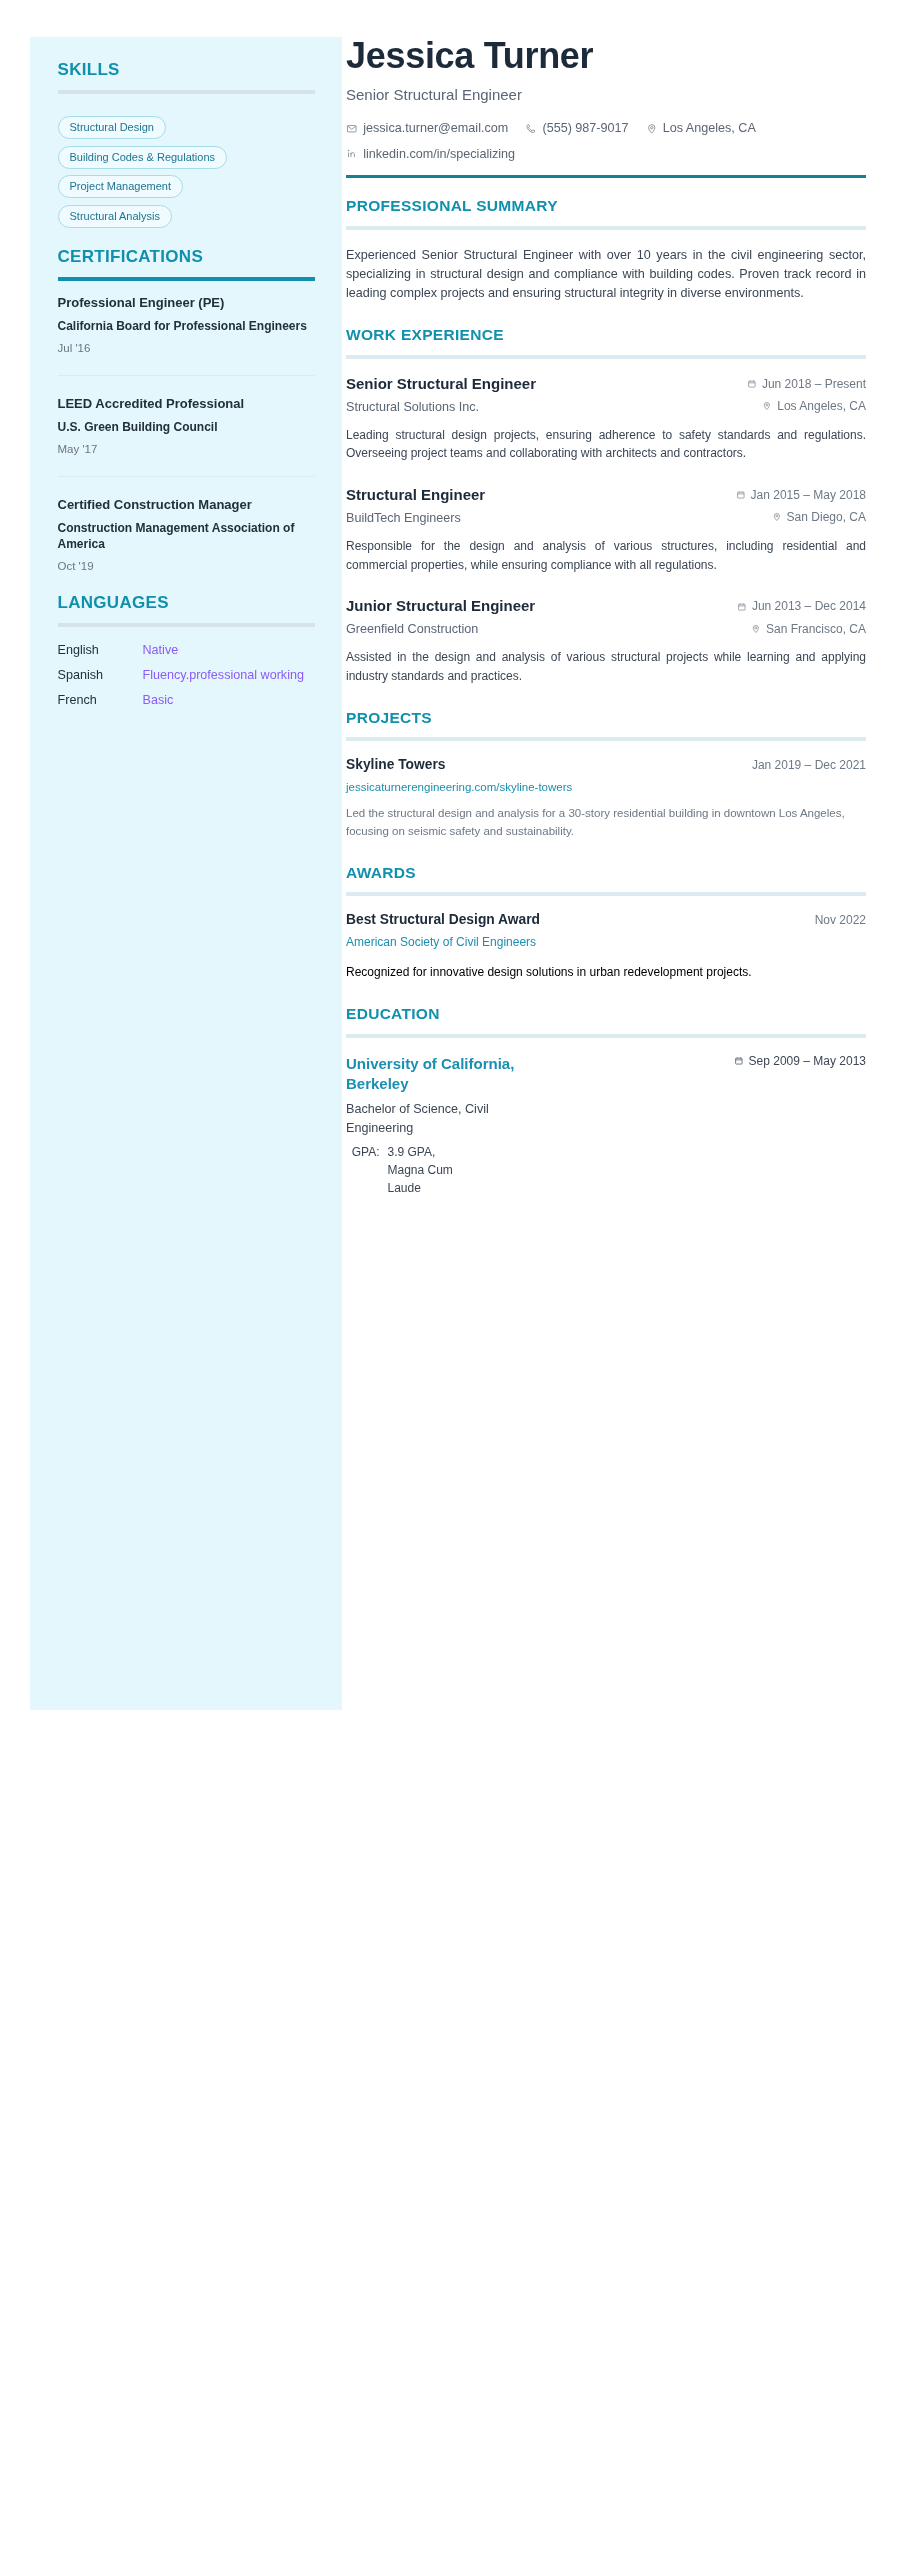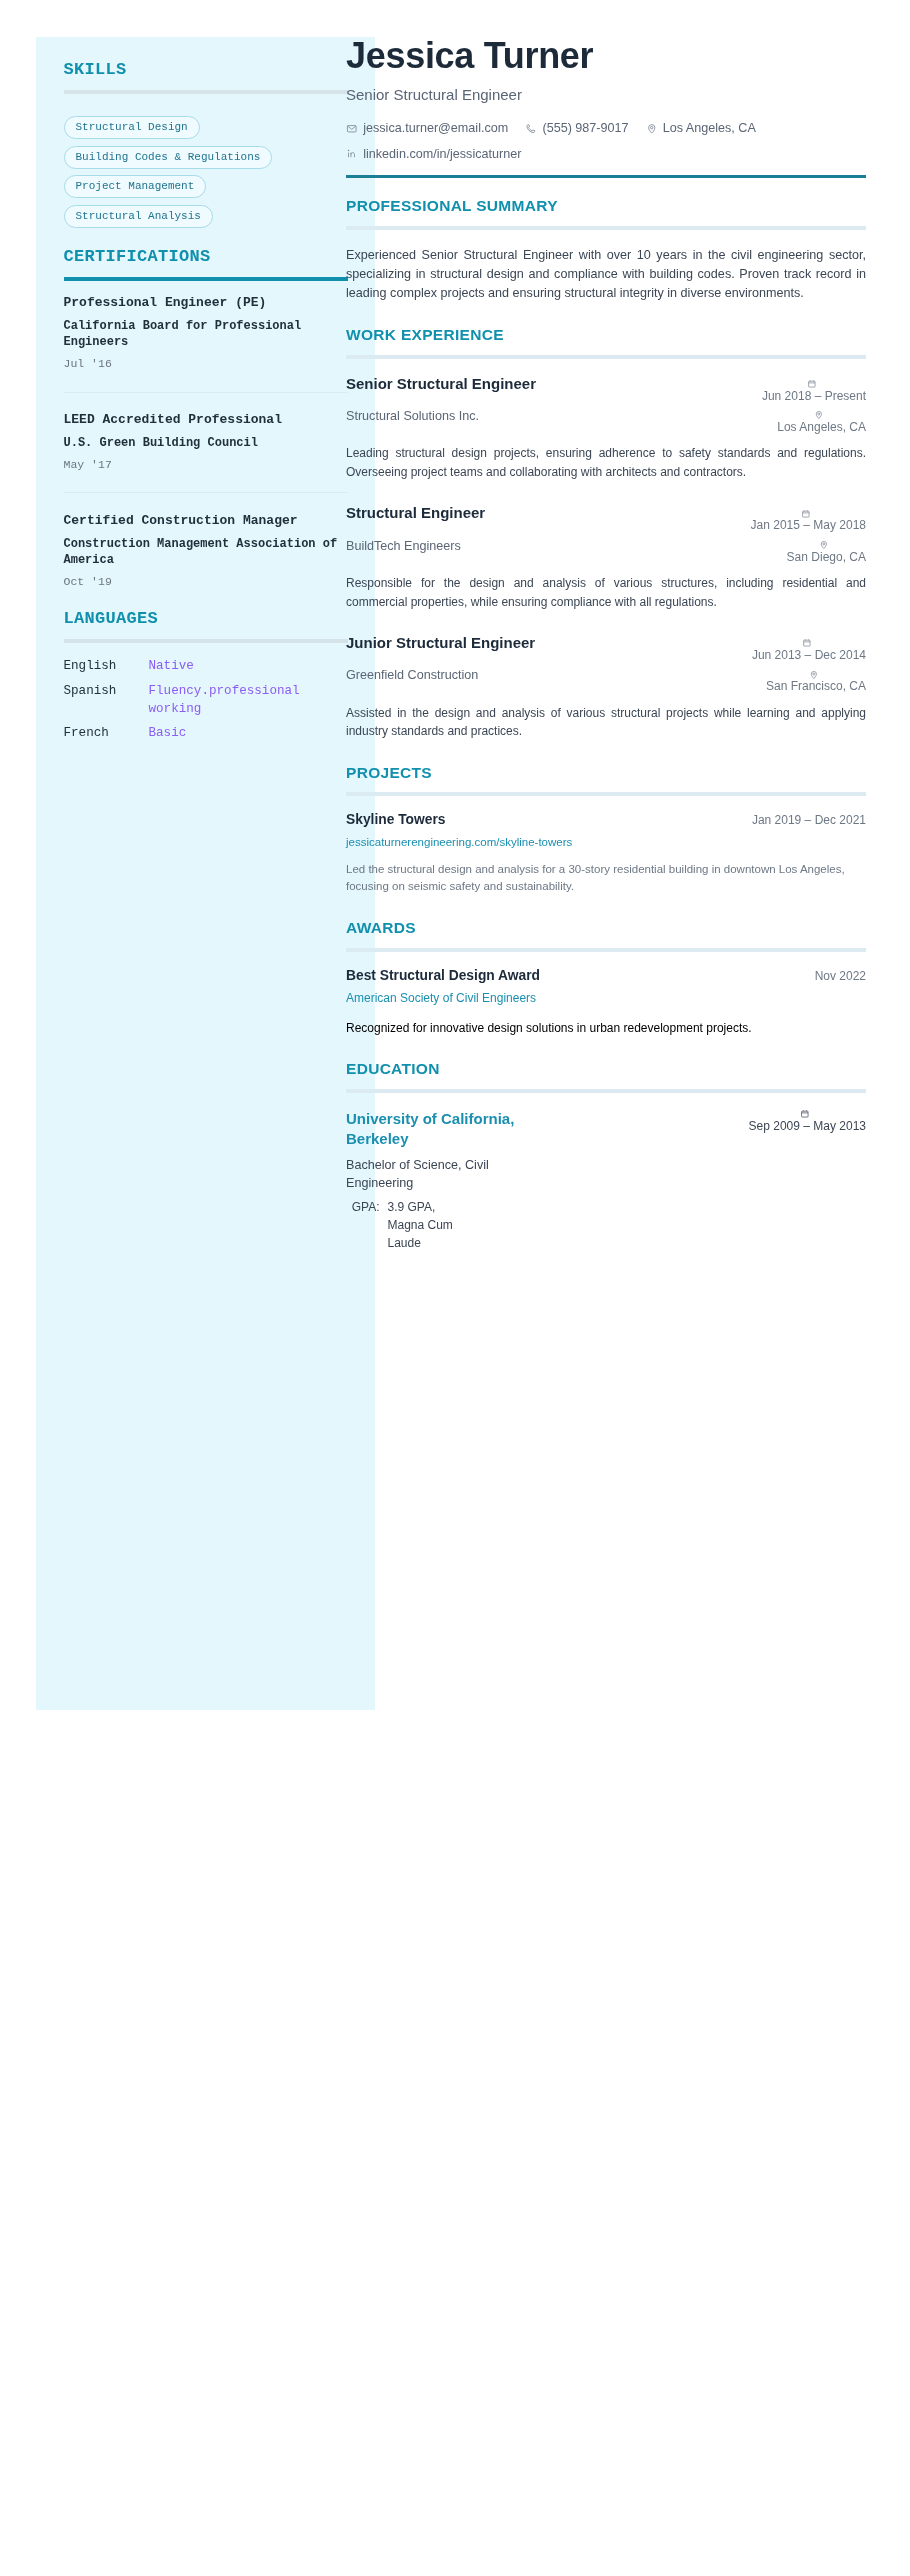--- a/index.html
+++ b/index.html
@@ -19,28 +19,27 @@
     position: relative;
     width: 911px;
     height: 2576px;
     background: #ffffff;
     overflow: hidden;
   }
 
   
   .sidebar {
     position: absolute;
-    left: 36px;
+    left: 30px;
     top: 37px;
-    width: 339px;
+    width: 312px;
     height: 1673px;
     background: #e4f7fd;
     box-sizing: border-box;
     padding: 24px 27.5px 23px 27.5px;
-    font-family: Liberation Mono, monospace;
   }
   .side-heading {
     color: #1090ad;
     font-size: 17px;
     font-weight: bold;
     letter-spacing: 0.3px;
     margin: 0 0 0 0;
     line-height: 1.1;
   }
   .side-rule {
@@ -200,21 +199,20 @@
     font-weight: bold;
     color: #1c2a3a;
     line-height: 1.2;
   }
   .entry-meta {
     font-size: 12px;
     color: #6d7885;
     display: inline-flex;
     align-items: center;
     white-space: nowrap;
-    flex-direction: column;
   }
   .entry-meta svg { margin-right: 5.2px; flex: 0 0 auto; }
   .entry-sub {
     display: flex;
     justify-content: space-between;
     align-items: baseline;
     margin-bottom: 10.3px;
     gap: 36px;
   }
   .entry-org {
@@ -374,21 +372,21 @@
     </div>
 
     <div class="contact-line">
       <span class="contact-item">
         <svg width="11.5" height="11.5" viewBox="0 0 20 20" fill="none" stroke="#7a838f" stroke-width="1.4">
           <circle cx="4.4" cy="4.4" r="1.2" fill="#7a838f" stroke="none"></circle>
           <path d="M4.4 8 L4.4 16"></path>
           <path d="M8.6 16 L8.6 8"></path>
           <path d="M8.6 11.2 C8.6 9.3 10.1 8.1 11.8 8.1 C13.6 8.1 14.7 9.4 14.7 11.4 L14.7 16"></path>
         </svg>
-        <span>linkedin.com/in/jessicaturner</span>
+        <span>linkedin.com/in/specializing</span>
       </span>
     </div>
 
     <div class="header-rule"></div>
 
     <section class="section">
       <div class="sec-heading">PROFESSIONAL SUMMARY</div>
       <div class="sec-rule"></div>
       <p class="sec-body" style="margin:0 0 23px 0;">Experienced Senior Structural Engineer with over 10 years in the civil engineering sector, specializing in structural design and compliance with building codes. Proven track record in leading complex projects and ensuring structural integrity in diverse environments.</p>
     </section>

